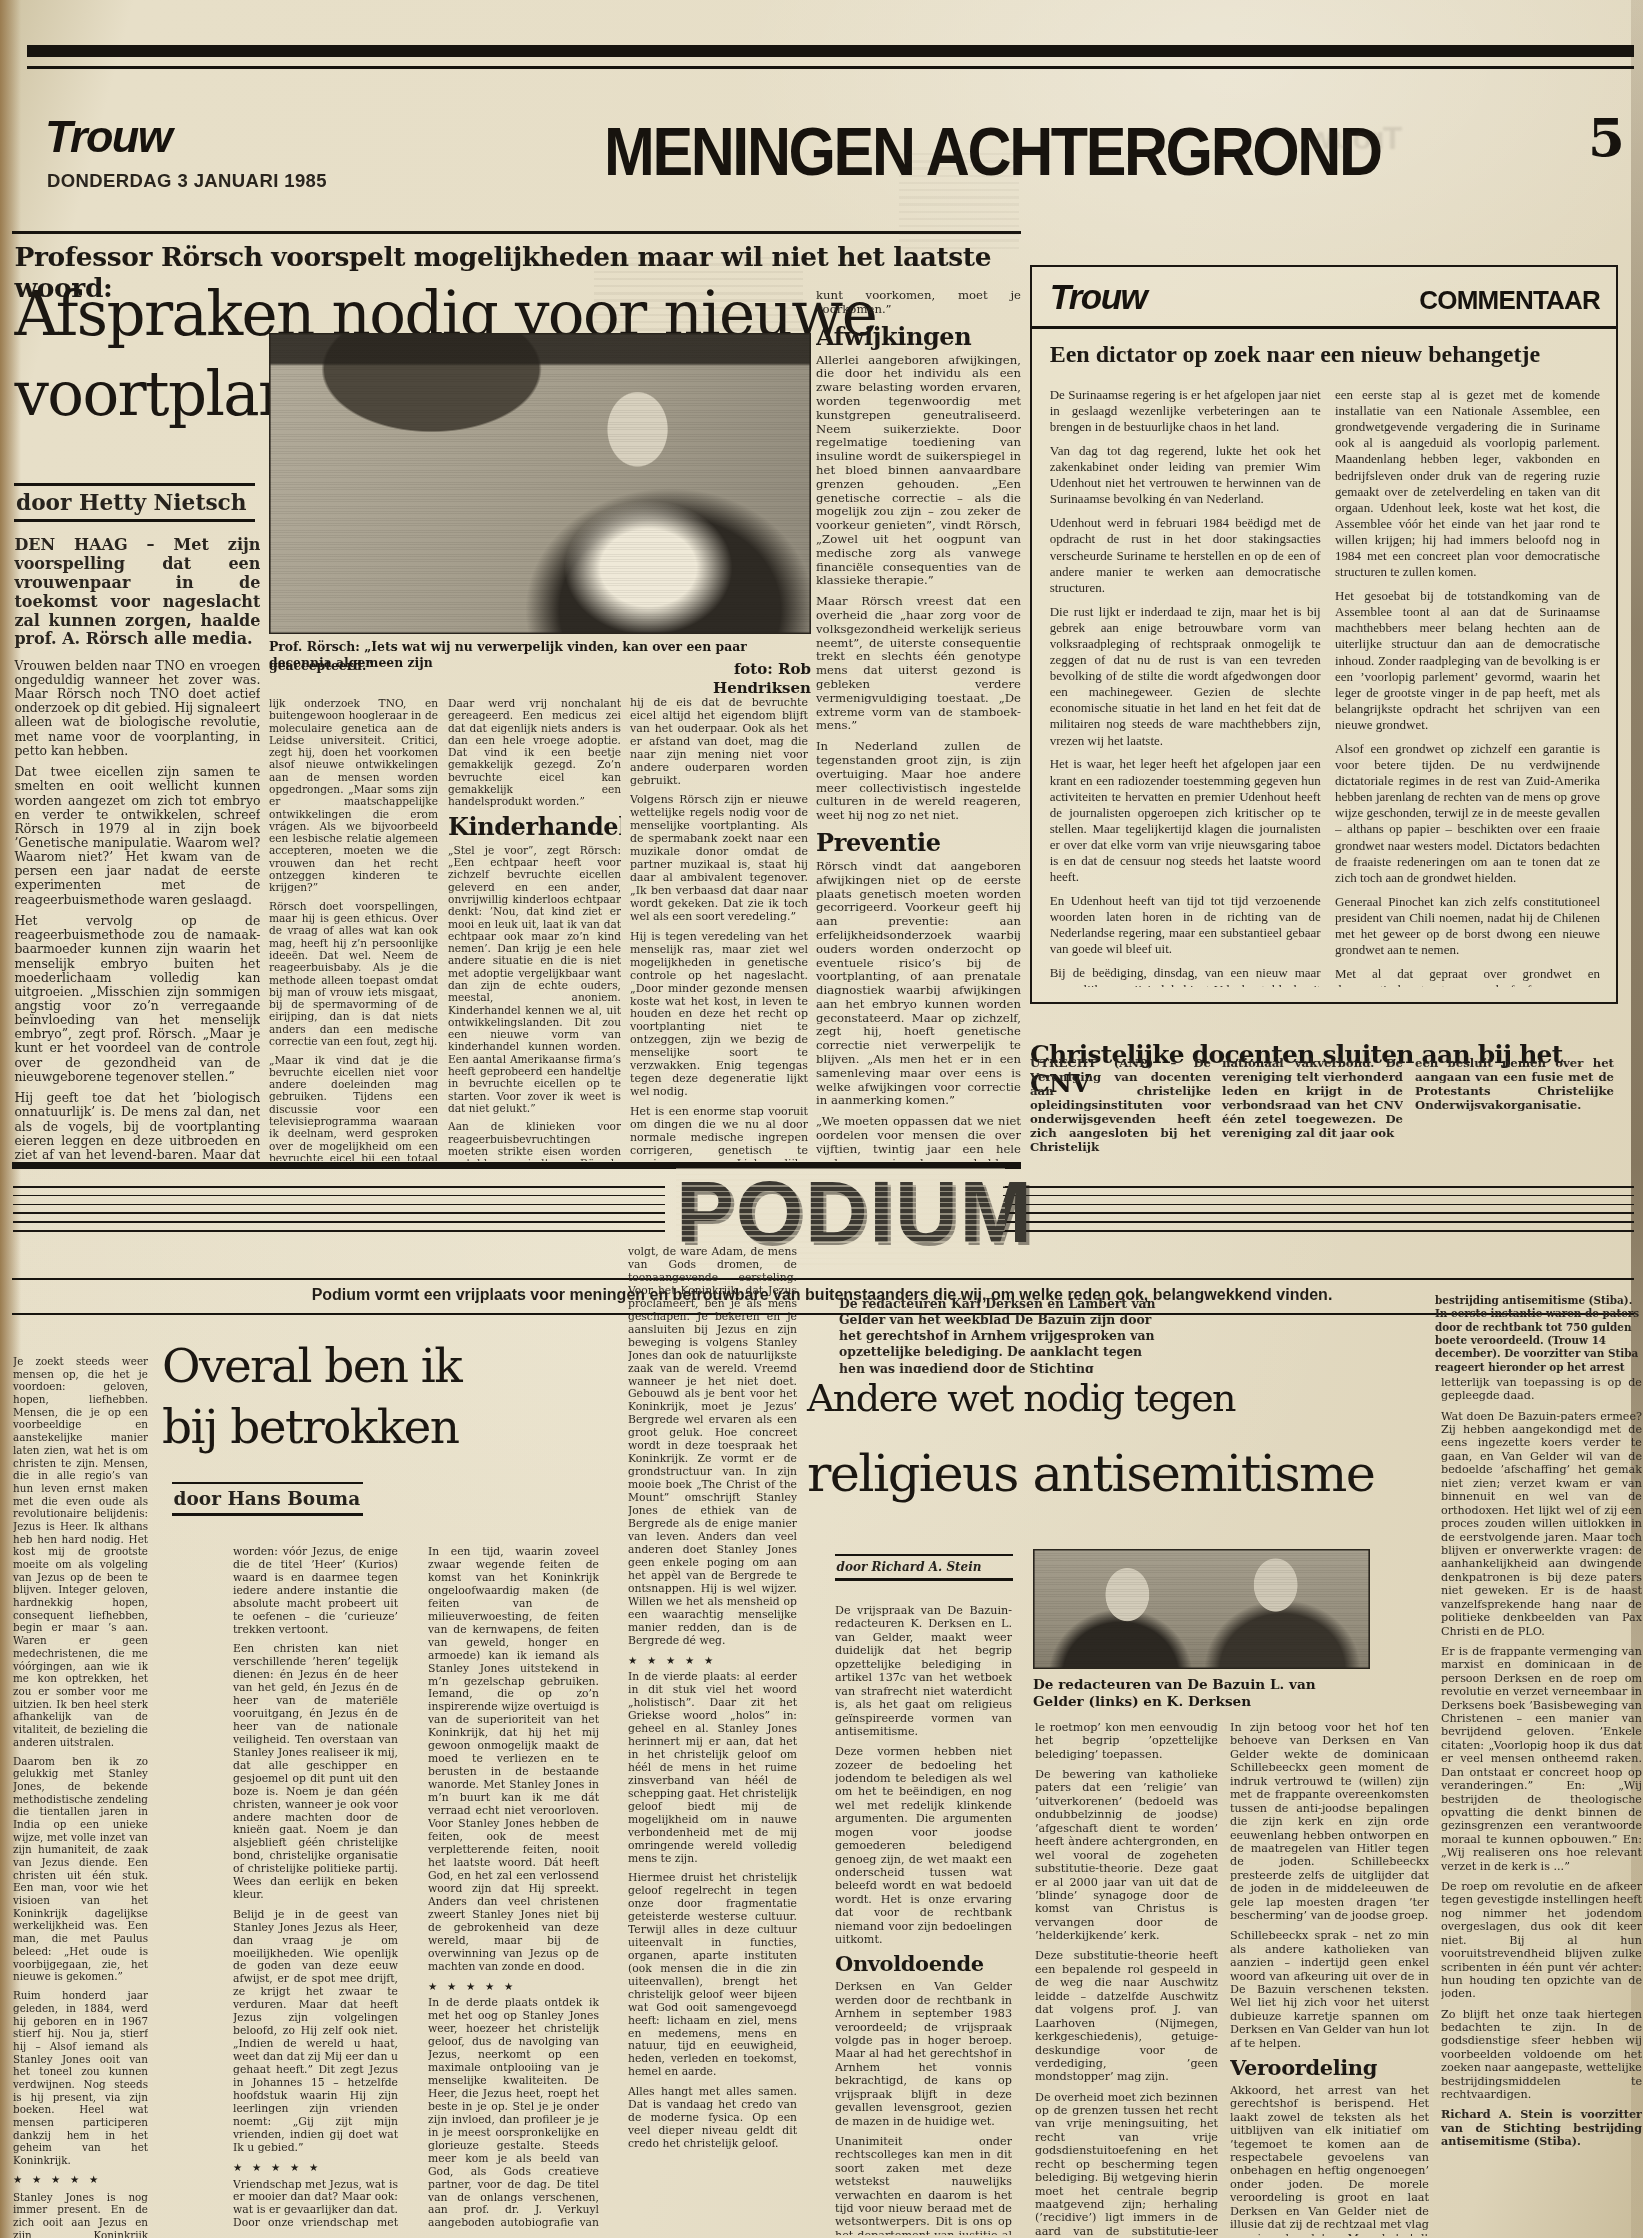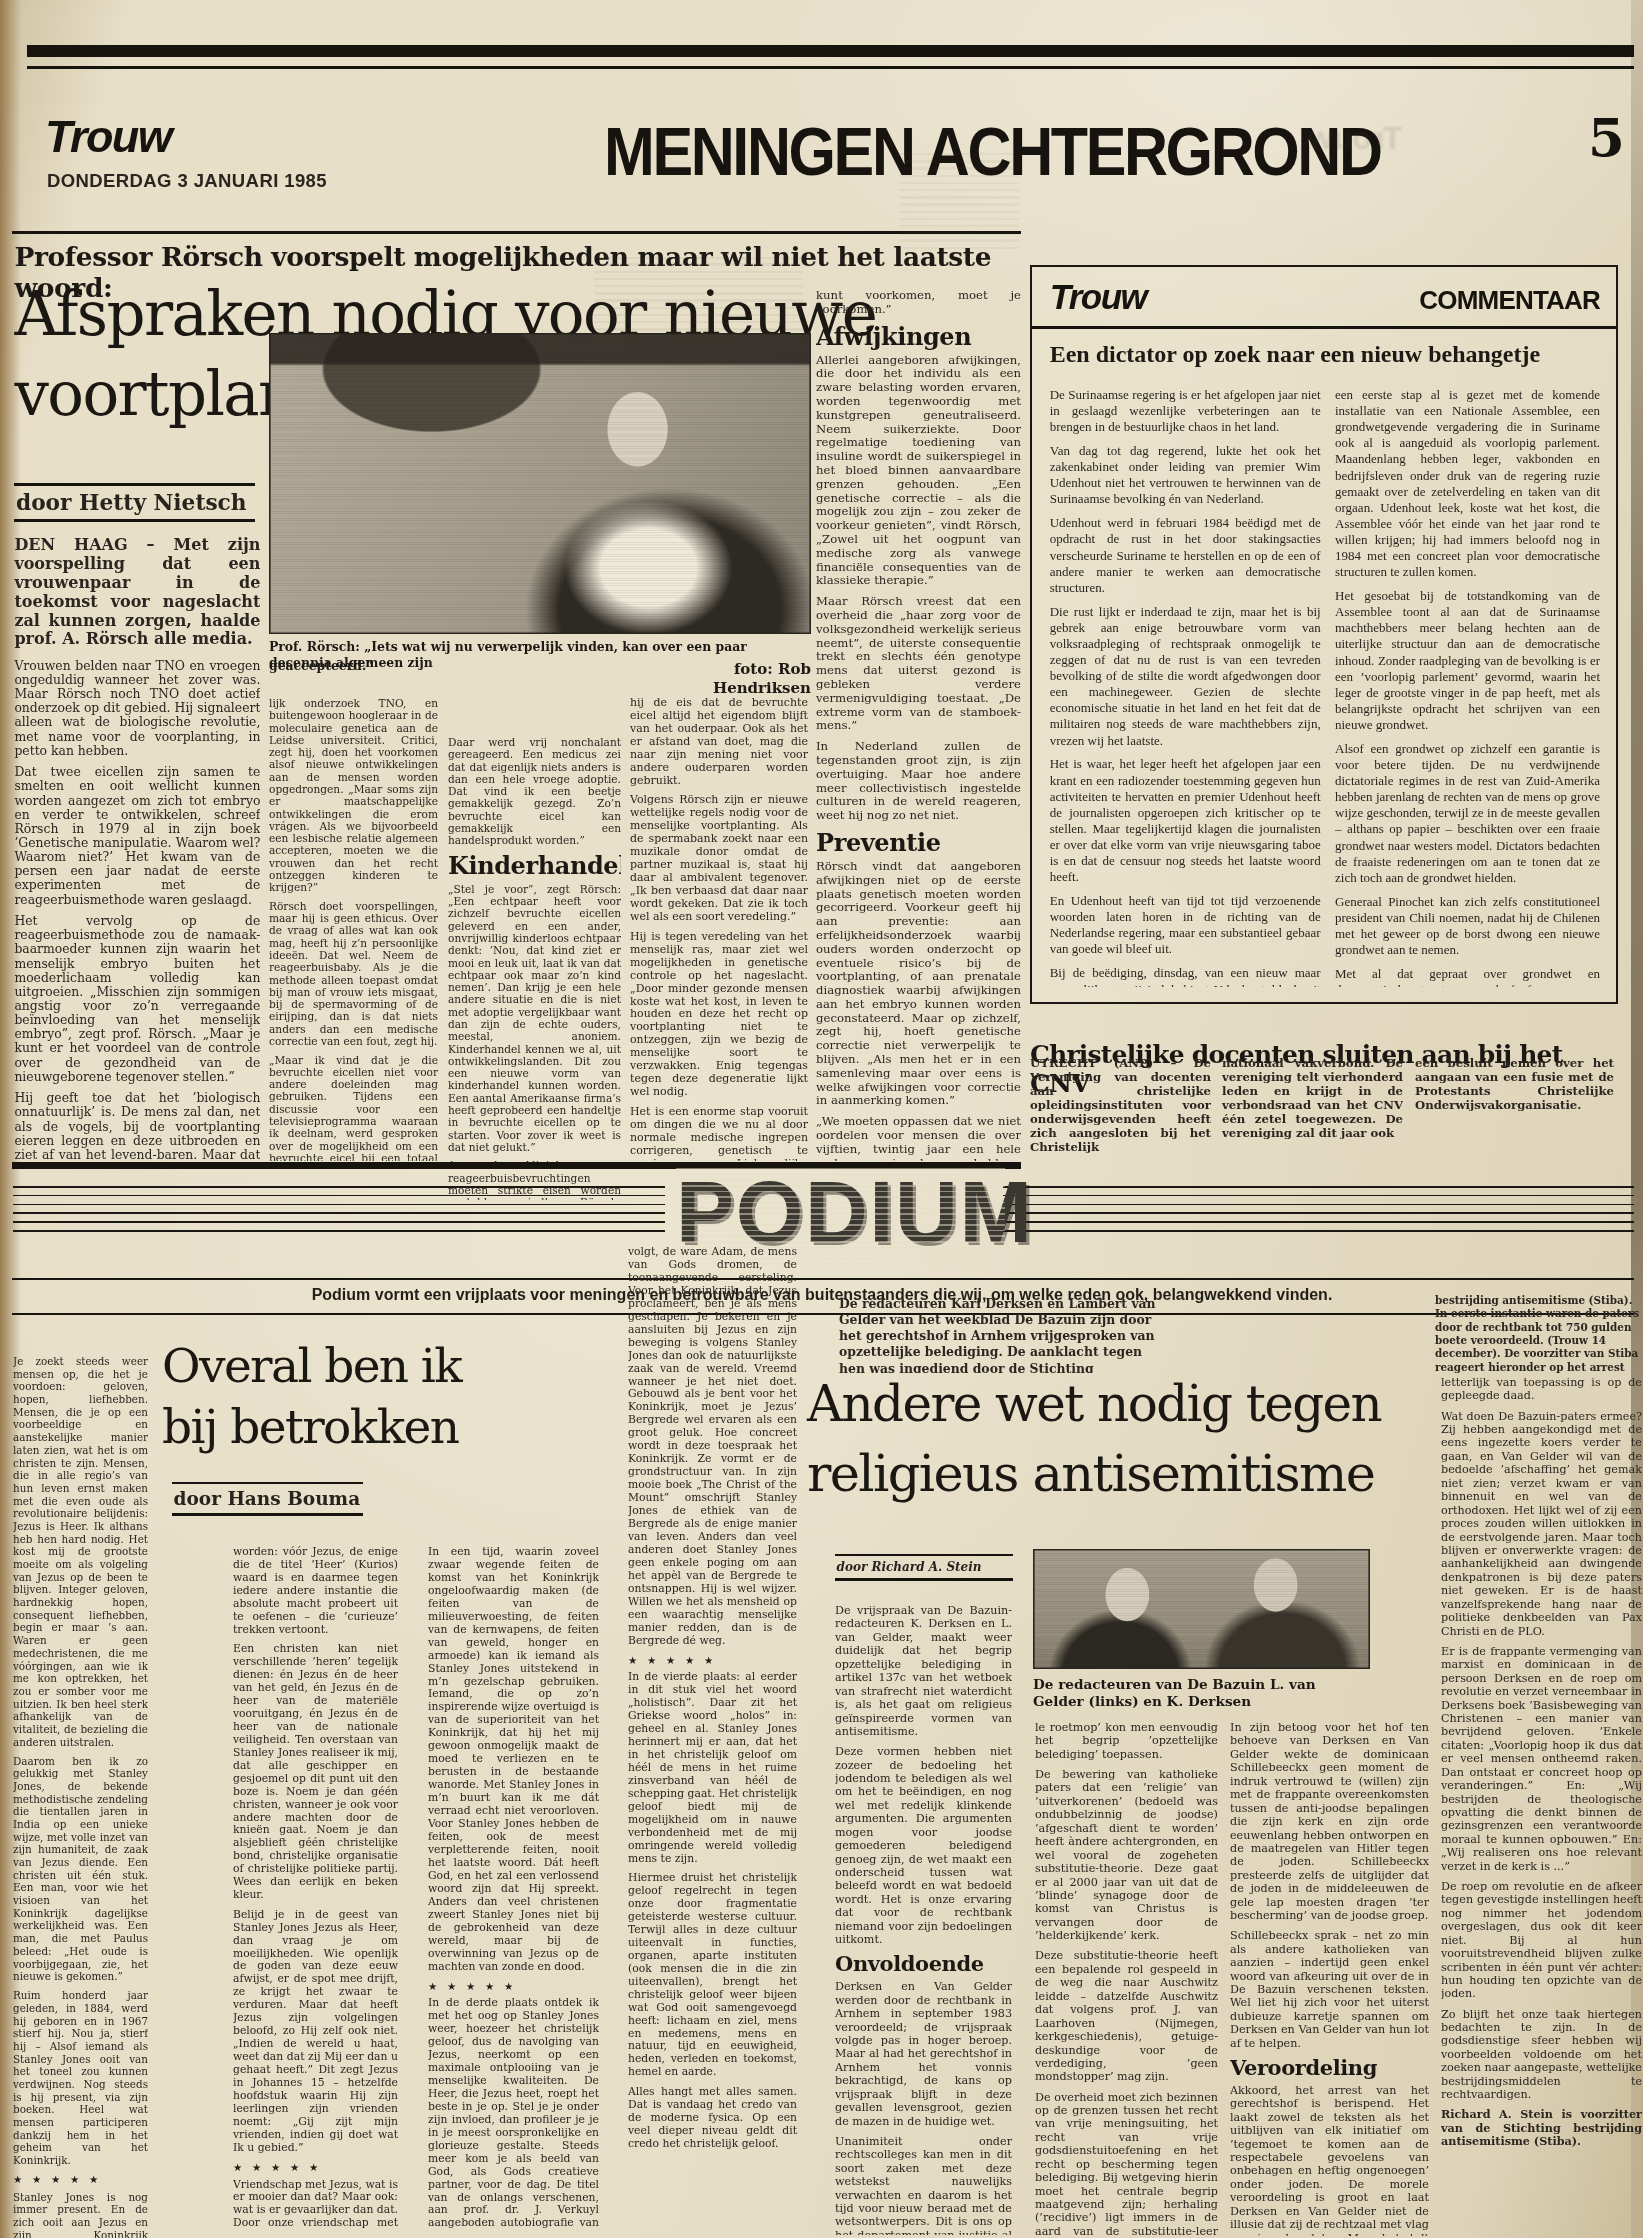--- a/index.html
+++ b/index.html
@@ -85,21 +85,21 @@
     </div>
     <div class="cap" style="left:269px;top:639px;width:542px;font-size:12.4px;">Prof. Rörsch: „Iets wat wij nu verwerpelijk vinden, kan over een paar decennia algemeen zijn</div>
     <div class="cap" style="left:269px;top:658px;width:241px;font-size:12.4px;">geaccepteerd.”</div>
     <div class="cap" style="left:650px;top:660px;width:161px;font-size:15px;text-align:right;">foto: Rob Hendriksen</div>
 
     <div class="col" style="left:269px;top:697px;width:169px;height:464px;font-size:10.6px;line-height:1.16;">
       <p>lijk onderzoek TNO, en buitengewoon hoogleraar in de moleculaire genetica aan de Leidse universiteit. Critici, zegt hij, doen het voorkomen alsof nieuwe ontwikkelingen aan de mensen worden opgedrongen. „Maar soms zijn er maatschappelijke ontwikkelingen die erom vrágen. Als we bijvoorbeeld een lesbische relatie algemeen accepteren, moeten we die vrouwen dan het recht ontzeggen kinderen te krijgen?”</p>
       <p>Rörsch doet voorspellingen, maar hij is geen ethicus. Over de vraag of alles wat kan ook mag, heeft hij z’n persoonlijke ideeën. Dat wel. Neem de reageerbuisbaby. Als je die methode alleen toepast omdat bij man of vrouw iets misgaat, bij de spermavorming of de eirijping, dan is dat niets anders dan een medische correctie van een fout, zegt hij.</p>
       <p>„Maar ik vind dat je die bevruchte eicellen niet voor andere doeleinden mag gebruiken. Tijdens een discussie voor een televisieprogramma waaraan ik deelnam, werd gesproken over de mogelijkheid om een bevruchte eicel bij een totaal vreemd ouderpaar in te planten.</p>
     </div>
-    <div class="col" style="left:448px;top:697px;width:173px;height:464px;font-size:10.6px;line-height:1.16;margin-top:39px;">
+    <div class="col" style="left:448px;top:697px;width:173px;height:464px;font-size:10.6px;line-height:1.16;">
       <p>Daar werd vrij nonchalant gereageerd. Een medicus zei dat dat eigenlijk niets anders is dan een hele vroege adoptie. Dat vind ik een beetje gemakkelijk gezegd. Zo’n bevruchte eicel kan gemakkelijk een handelsprodukt worden.”</p>
       <h3 class="sub">Kinderhandel</h3>
       <p>„Stel je voor”, zegt Rörsch: „Een echtpaar heeft voor zichzelf bevruchte eicellen geleverd en een ander, onvrijwillig kinderloos echtpaar denkt: ’Nou, dat kind ziet er mooi en leuk uit, laat ik van dat echtpaar ook maar zo’n kind nemen’. Dan krijg je een hele andere situatie en die is niet met adoptie vergelijkbaar want dan zijn de echte ouders, meestal, anoniem. Kinderhandel kennen we al, uit ontwikkelingslanden. Dit zou een nieuwe vorm van kinderhandel kunnen worden. Een aantal Amerikaanse firma’s heeft geprobeerd een handeltje in bevruchte eicellen op te starten. Voor zover ik weet is dat niet gelukt.”</p>
       <p>Aan de klinieken voor reageerbuisbevruchtingen moeten strikte eisen worden gesteld, vindt Rörsch. Belangrijk noemt</p>
     </div>
     <div class="col" style="left:630px;top:697px;width:178px;height:464px;font-size:11px;line-height:1.18;">
       <p>hij de eis dat de bevruchte eicel altijd het eigendom blijft van het ouderpaar. Ook als het er afstand van doet, mag die naar zijn mening niet voor andere ouderparen worden gebruikt.</p>
       <p>Volgens Rörsch zijn er nieuwe wettelijke regels nodig voor de menselijke voortplanting. Als de spermabank zoekt naar een muzikale donor omdat de partner muzikaal is, staat hij daar al ambivalent tegenover. „Ik ben verbaasd dat daar naar wordt gekeken. Dat zie ik toch wel als een soort veredeling.”</p>
       <p>Hij is tegen veredeling van het menselijk ras, maar ziet wel mogelijkheden in genetische controle op het nageslacht. „Door minder gezonde mensen koste wat het kost, in leven te houden en deze het recht op voortplanting niet te ontzeggen, zijn we bezig de menselijke soort te verzwakken. Enig tegengas tegen deze degeneratie lijkt wel nodig.</p>
       <p>Het is een enorme stap vooruit om dingen die we nu al door normale medische ingrepen corrigeren, genetisch te corrigeren. Lichamelijke afwijkingen die je</p>
@@ -222,21 +222,21 @@
   </div>
 
   <div>
     <div class="col" style="left:839px;top:1296px;width:321px;height:77px;font-size:12.4px;line-height:1.3;font-weight:bold;text-align:left;">
       <p>De redacteuren Karl Derksen en Lambert van Gelder van het weekblad De Bazuin zijn door het gerechtshof in Arnhem vrijgesproken van opzettelijke belediging. De aanklacht tegen hen was ingediend door de Stichting</p>
     </div>
     <div class="col" style="left:1435px;top:1294px;width:205px;height:80px;font-size:10.4px;line-height:1.28;font-weight:bold;text-align:left;">
       <p>bestrijding antisemitisme (Stiba). In eerste instantie waren de paters door de rechtbank tot 750 gulden boete veroordeeld. (Trouw 14 december). De voorzitter van Stiba reageert hieronder op het arrest van het hof.</p>
     </div>
 
-    <div class="headline" style="left:807px;top:1379px;font-size:50px;">Andere wet nodig tegen</div>
+    <div class="headline" style="left:807px;top:1379px;font-size:38px;">Andere wet nodig tegen</div>
     <div class="headline" style="left:807px;top:1448px;font-size:51px;">religieus antisemitisme</div>
 
     <div class="byline-box" style="left:835px;top:1554px;width:178px;">
       <div class="bl-rule" style="height:2.4px;"></div>
       <div class="bl-text" style="font-size:12px;font-style:italic;">door Richard A. Stein</div>
       <div class="bl-rule" style="height:2.4px;"></div>
     </div>
 
     <div class="col" style="left:835px;top:1604px;width:177px;height:631px;font-size:11.2px;line-height:1.2;">
       <p>De vrijspraak van De Bazuin-redacteuren K. Derksen en L. van Gelder, maakt weer duidelijk dat het begrip opzettelijke belediging in artikel 137c van het wetboek van strafrecht niet waterdicht is, als het gaat om religieus geïnspireerde vormen van antisemitisme.</p>

